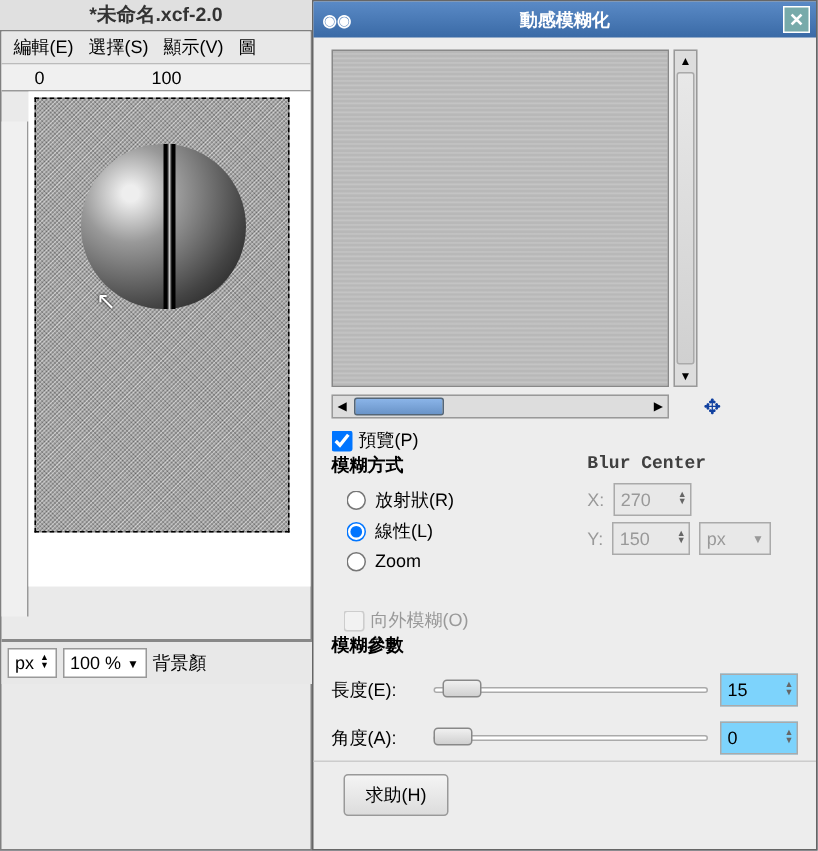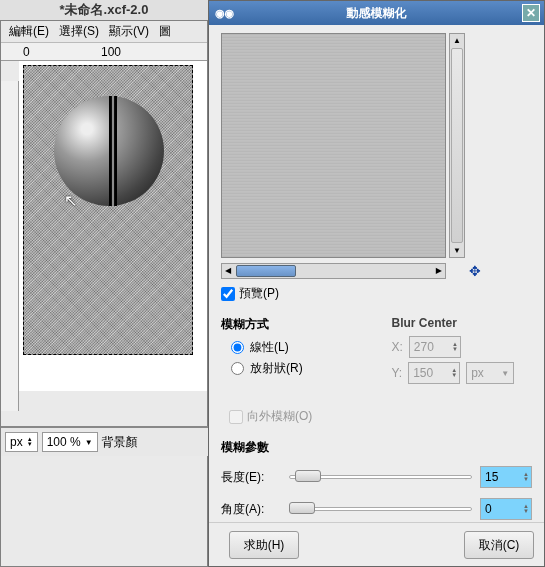--- a/index.html
+++ b/index.html
@@ -30,36 +30,36 @@
 .preview-wrap { position: relative; }
 .vscroll { position: absolute; left: 228px; top: 0; width: 16px; height: 225px; background: #ddd; border: 1px solid #999; }
 .vscroll .thumb { position: absolute; top: 14px; left: 1px; width: 12px; height: 195px; background: linear-gradient(#e8e8e8,#d0d0d0); border: 1px solid #aaa; border-radius: 2px; }
 .vscroll .arr { position: absolute; left: 3px; font-size: 8px; }
 .hscroll { width: 225px; height: 16px; background: #ddd; border: 1px solid #999; position: relative; margin-top: 2px; }
 .hscroll .thumb { position: absolute; left: 14px; top: 1px; width: 60px; height: 12px; background: linear-gradient(#8ab4e8, #6a94c8); border: 1px solid #567; border-radius: 2px; }
 .hscroll .arr { position: absolute; top: 2px; font-size: 8px; }
 .move-icon { position: absolute; left: 248px; top: 230px; color: #1040a0; font-size: 14px; }
 .checkbox-row { margin-top: 6px; display: flex; align-items: center; gap: 4px; }
 .checkbox-row input { width: 14px; height: 14px; }
-.section-title { font-weight: bold; margin-top: 14px; margin-bottom: 6px; }
+.section-title { font-weight: bold; margin-top: 0; margin-bottom: 6px; font-family: Liberation Mono, monospace; }
 .two-col { display: flex; gap: 30px; }
 .col { flex: 1; }
 .col.disabled { color: #999; }
 .radio-row { display: flex; align-items: center; gap: 6px; margin: 4px 0 4px 10px; }
 .field-row { display: flex; align-items: center; gap: 6px; margin: 4px 0; }
 .spin { width: 52px; height: 22px; background: #7dd3fc; border: 1px solid #aaa; display: inline-flex; align-items: center; padding: 0 4px; position: relative; }
 .spin.disabled { background: #e8e8e8; color: #999; }
 .spin .arrows { position: absolute; right: 2px; display: flex; flex-direction: column; font-size: 6px; line-height: 5px; color: #666; }
 .unit-combo { width: 48px; height: 22px; background: #e8e8e8; border: 1px solid #aaa; display: inline-flex; align-items: center; padding: 0 4px; color: #999; }
 .param-row { display: flex; align-items: center; margin: 10px 0; gap: 8px; }
 .param-label { width: 60px; }
 .slider { flex: 1; height: 18px; position: relative; background: transparent; }
 .slider .track { position: absolute; left: 0; right: 0; top: 7px; height: 4px; background: #fff; border: 1px solid #aaa; border-radius: 2px; }
 .slider .handle { position: absolute; top: 2px; width: 26px; height: 12px; background: linear-gradient(#f0f0f0,#d0d0d0); border: 1px solid #888; border-radius: 3px; }
-.dialog-buttons { position: absolute; bottom: 6px; left: 0; right: 0; display: flex; justify-content: flex-end; gap: 6px; padding: 1px 10px; border-top: 1px solid #ccc; padding-top: 8px; }
+.dialog-buttons { position: absolute; bottom: 6px; left: 0; right: 0; display: flex; justify-content: flex-end; gap: 6px; padding: 16px 10px; border-top: 1px solid #ccc; padding-top: 8px; }
 .btn { min-width: 70px; height: 28px; background: linear-gradient(#f4f4f4,#dcdcdc); border: 1px solid #999; border-radius: 3px; display: flex; align-items: center; justify-content: center; cursor: pointer; }
 .btn.help { margin-right: auto; margin-left: 10px; }
 </style>
 </head>
 <body>
 
 <div class="star" style="left:20px;top:470px"></div>
 <div class="star" style="left:90px;top:510px"></div>
 <div class="star" style="left:140px;top:490px"></div>
 <div class="star" style="left:180px;top:540px"></div>
@@ -127,26 +127,30 @@
 
     <div class="checkbox-row">
       <input type="checkbox" checked="" style="">
       <span>預覽(P)</span>
     </div>
 
     <div class="two-col">
       <div class="col">
         <div class="section-title">模糊方式</div>
         <div class="radio-row">
+          <input type="radio" name="m" style="">
+          <span>放射狀(R)</span>
+        </div>
+        <div class="radio-row">
           <input type="radio" name="m" checked="" style="">
           <span>線性(L)</span>
         </div>
         <div class="radio-row">
           <input type="radio" name="m" style="">
-          <span>放射狀(R)</span>
+          <span>Zoom</span>
         </div>
       </div>
       <div class="col disabled">
         <div class="section-title" style="color:#404040">Blur Center</div>
         <div class="field-row">
           <span>X:</span>
           <div class="spin disabled">
             <span>270</span>
             <span class="arrows">▲<br>▼</span>
           </div>
@@ -192,15 +196,14 @@
       </div>
       <div class="spin">
         <span>0</span>
         <span class="arrows">▲<br>▼</span>
       </div>
     </div>
   </div>
 
   <div class="dialog-buttons">
     <div class="btn help">求助(H)</div>
-    <div class="btn">取消(C)</div>
   </div>
 </div>
 
 </body></html>

